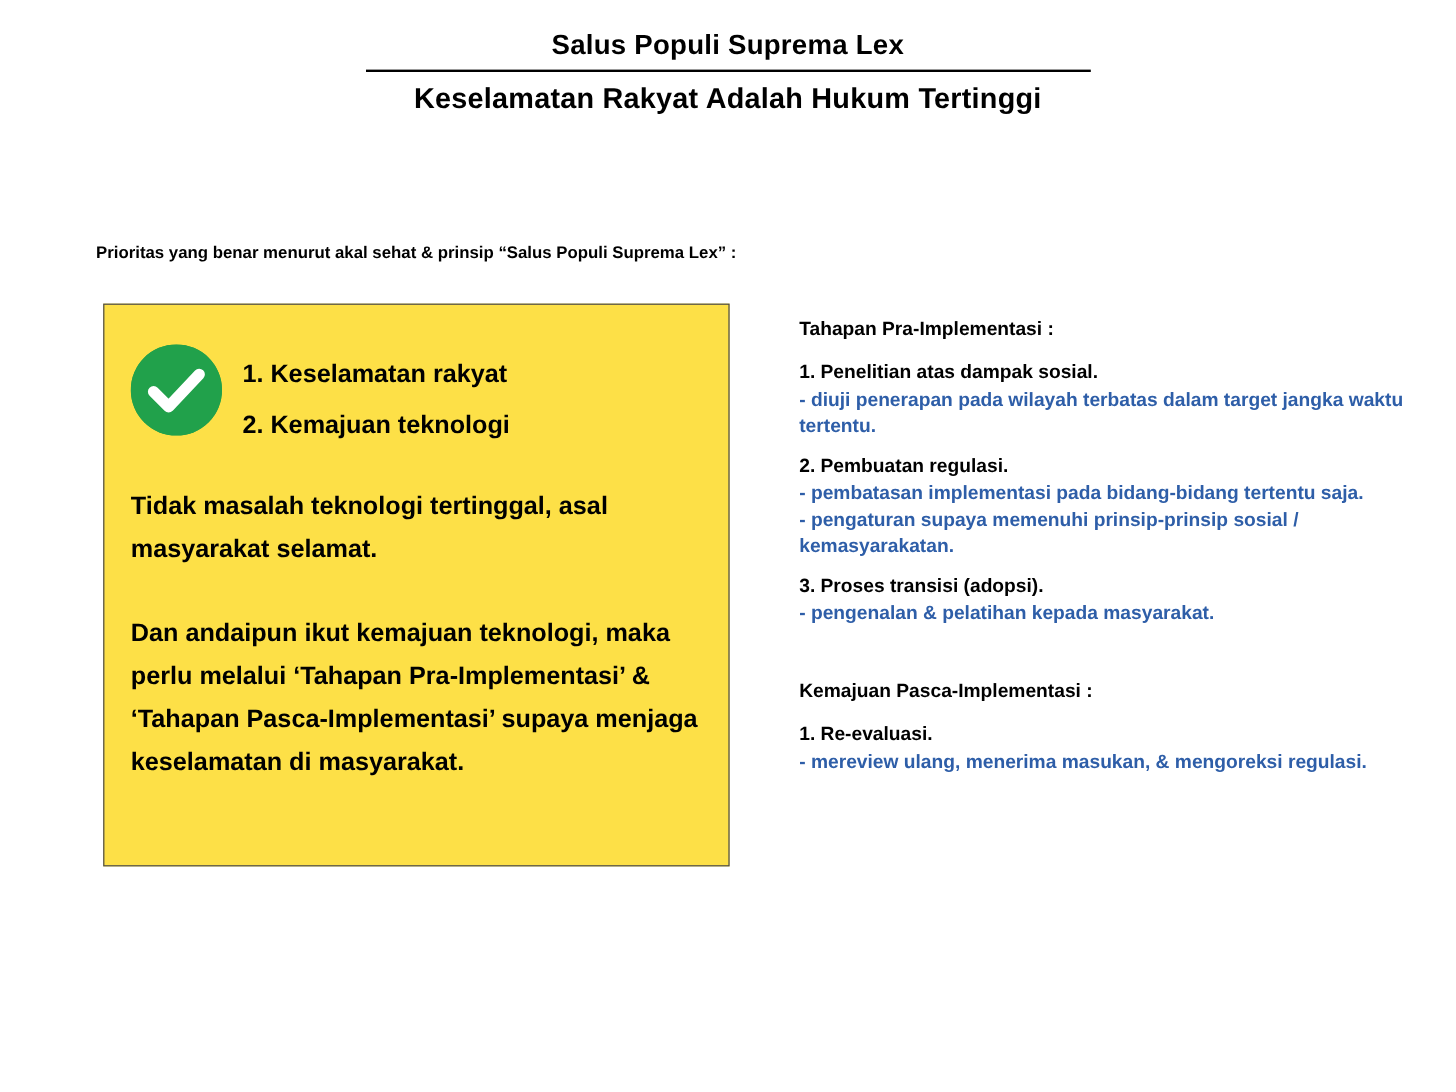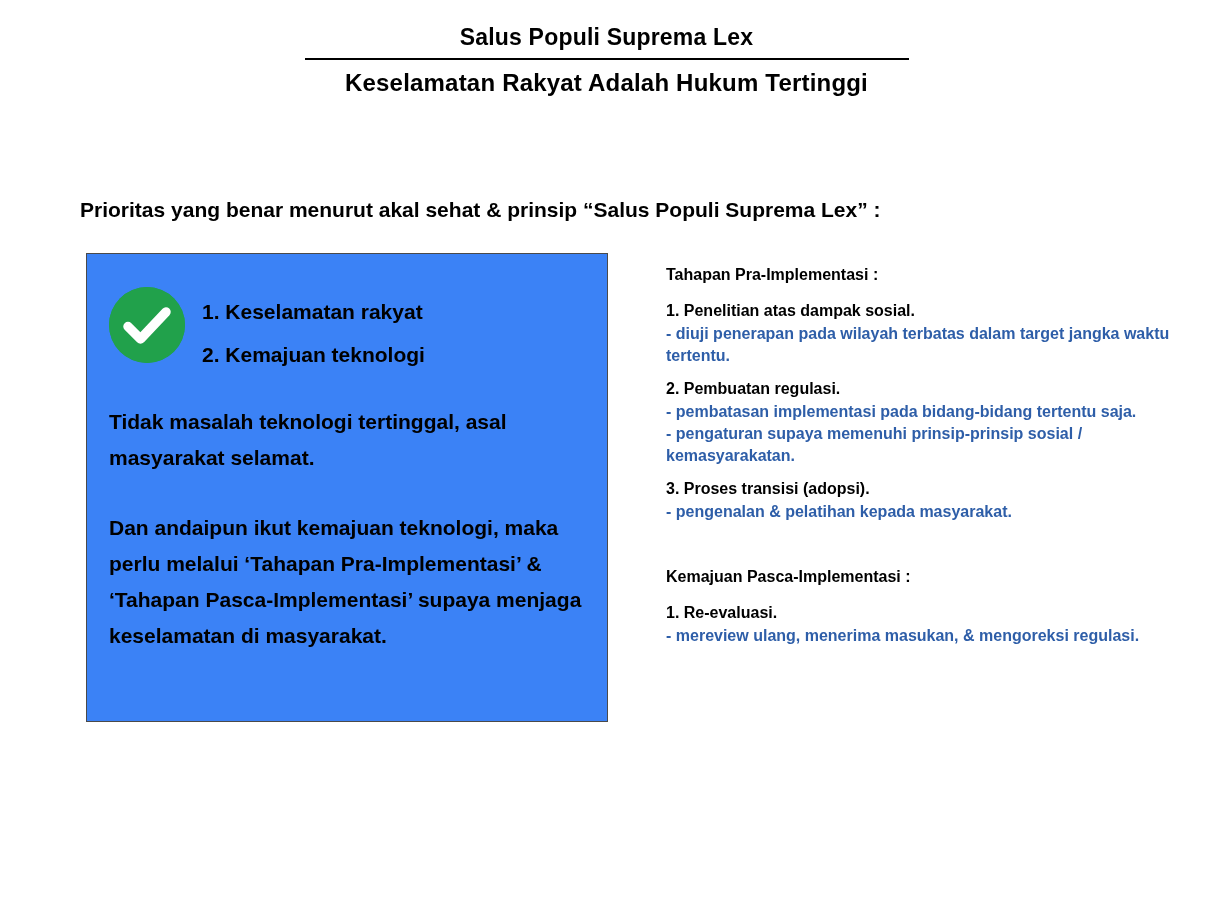--- a/index.html
+++ b/index.html
@@ -42,36 +42,36 @@
     line-height: 32px;
     margin-top: 7px;
     letter-spacing: 0.2px;
   }
 
   
   .subtitle {
     position: absolute;
     left: 80px;
     top: 195px;
-    font-size: 21px;
+    font-size: 14px;
     font-weight: bold;
     line-height: 30px;
     white-space: nowrap;
   }
 
   
   .panel {
     position: absolute;
     left: 86px;
     top: 253px;
     width: 522px;
     height: 469px;
     border: 1px solid #4a4a4a;
     box-sizing: border-box;
-    background: #3b82f6;
+    background: #fde047;
   }
   .check-badge {
     position: absolute;
     left: 22px;
     top: 33px;
     width: 76px;
     height: 76px;
     border-radius: 50%;
     background: #21a14b;
   }

